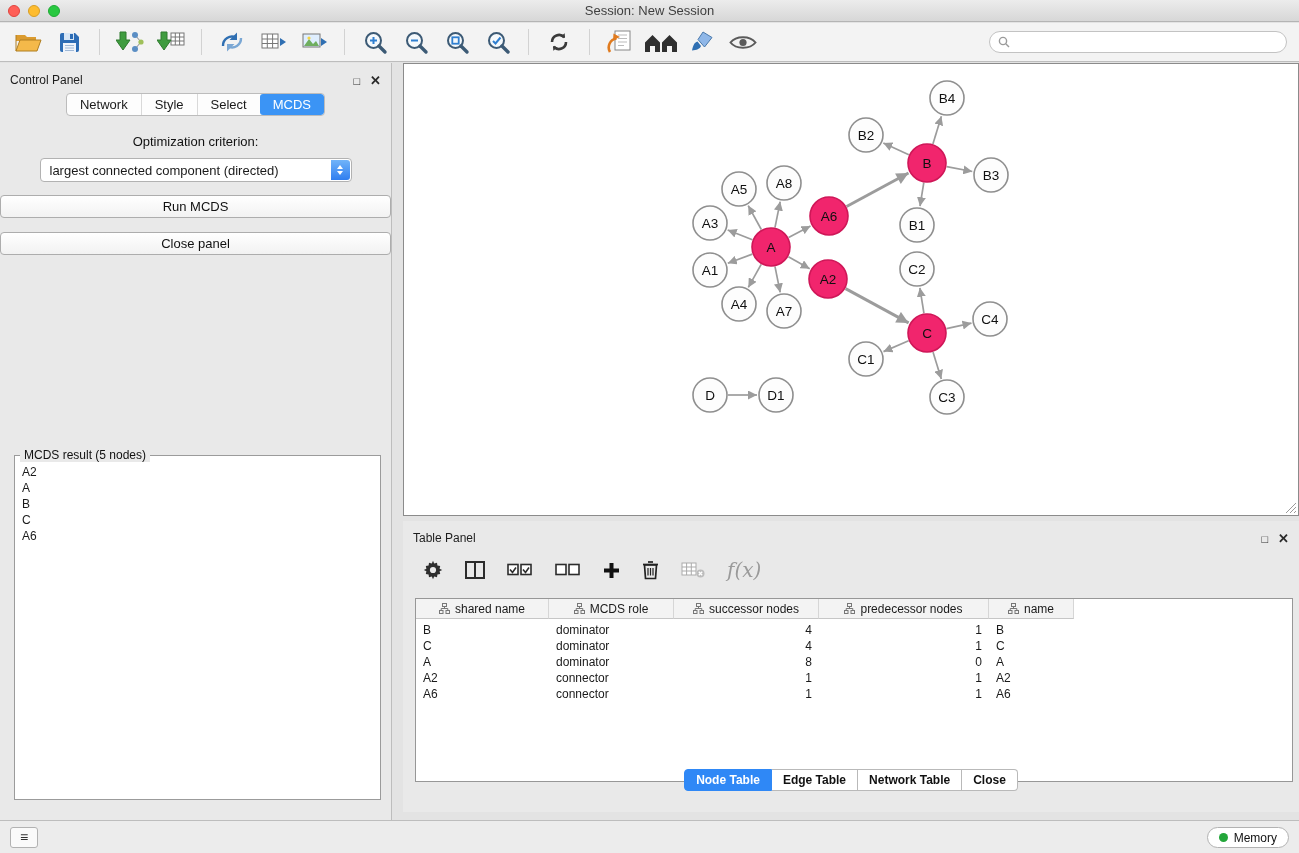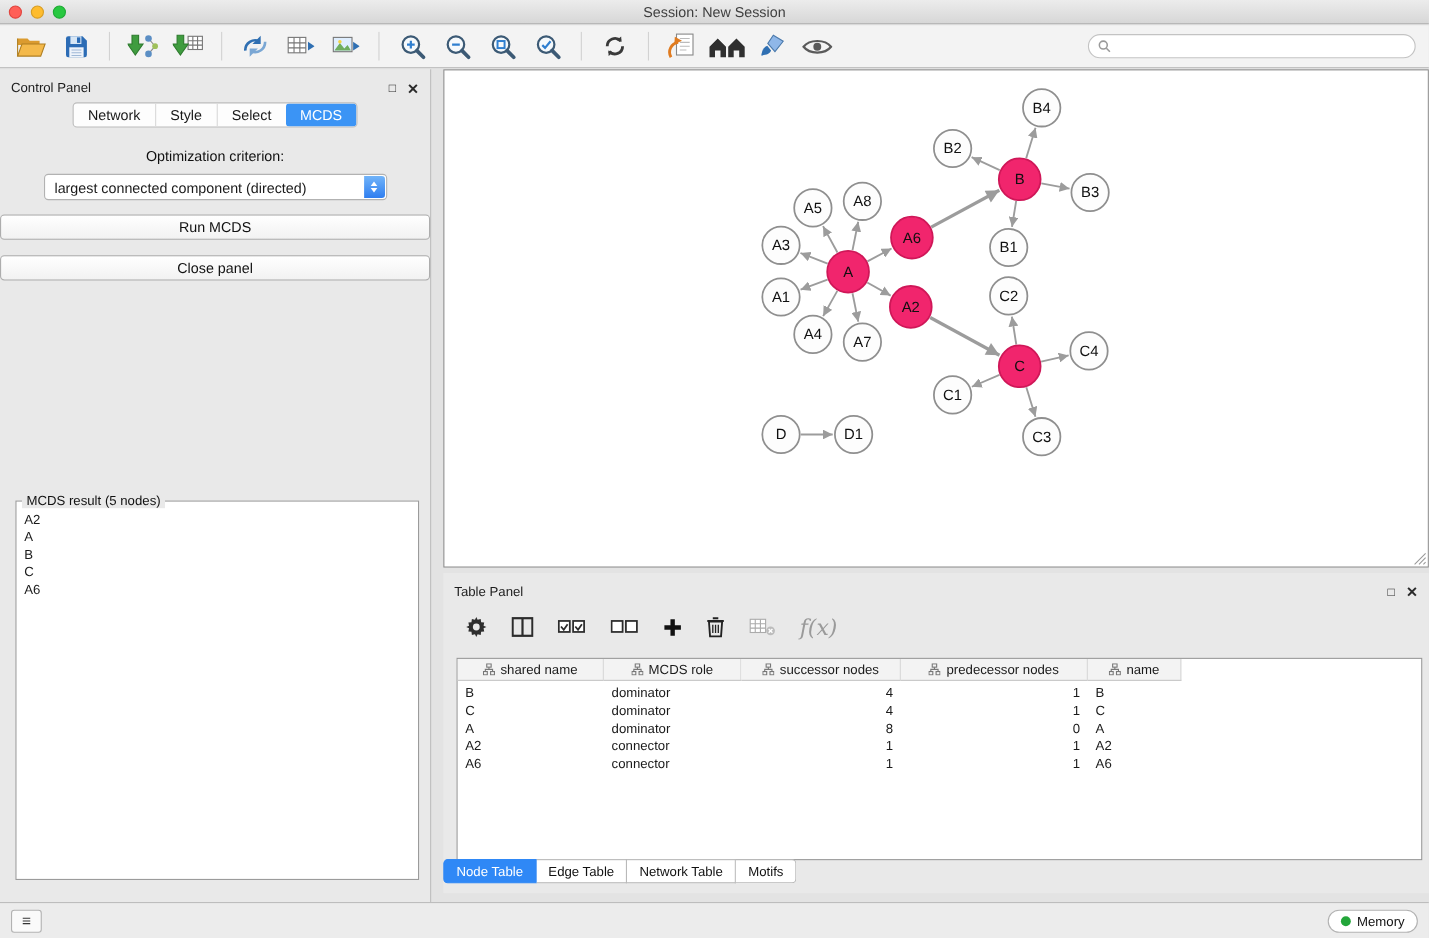--- a/index.html
+++ b/index.html
@@ -77,21 +77,21 @@
   .tpt-btn { display:flex; align-items:center; cursor:default; }
   .fx { font-family:"DejaVu Serif", serif; font-style:italic; font-size:20px; color:#9a9a9a; }
   .tp-table-wrap { position:absolute; left:12px; right:6px; top:77px; bottom:30px;
     background:#fff; border:1px solid #979797; overflow:hidden; }
   .t-header { display:flex; }
   .th { height:20px; background:#f3f3f3; border-right:1px solid #d6d6d6; border-bottom:1px solid #c6c6c6;
     display:flex; align-items:center; justify-content:center; gap:5px; font-size:12px; color:#1a1a1a; }
   .t-row { display:flex; height:16px; line-height:16px; font-size:12px; }
   .t-row:first-child { margin-top:3px; }
   .td { padding:0 7px; white-space:nowrap; overflow:hidden; }
-  .tp-tabs { position:absolute; bottom:9px; left:0; right:0; display:flex; justify-content:flex-start; }
+  .tp-tabs { position:absolute; bottom:21px; left:0; right:0; display:flex; justify-content:center;font-weight:bold; }
   .tp-tab { font-size:12px; padding:3px 11px; background:#fff; border:1px solid #b9b9b9; border-left:none; color:#111; cursor:default; }
   .tp-tab:first-child { border-left:1px solid #b9b9b9; border-radius:4px 0 0 4px; }
   .tp-tab:last-child { border-radius:0 4px 4px 0; }
   .tp-tab.active { background:#2f88f6; border-color:#2f88f6; color:#fff; }
 
   
   .statusbar { position:absolute; bottom:0; left:0; right:0; height:33px; background:#ececec; border-top:1px solid #bdbdbd; }
   .list-btn { position:absolute; left:10px; top:6px; width:28px; height:21px; border:1px solid #b2b2b2;
     border-radius:3px; background:#fafafa; text-align:center; line-height:19px; font-size:14px; color:#333; cursor:default; }
   .memory-btn { position:absolute; right:10px; top:6px; height:21px; border:1px solid #b2b2b2; border-radius:11px;
@@ -542,21 +542,21 @@
           <div class="td" style="width: 145px; text-align: right;">1</div>
           <div class="td" style="width: 170px; text-align: right;">1</div>
           <div class="td" style="width: 85px; text-align: left;">A6</div>
         </div>
       </div>
   </div>
   <div class="tp-tabs">
     <span class="tp-tab active">Node Table</span>
     <span class="tp-tab">Edge Table</span>
     <span class="tp-tab">Network Table</span>
-    <span class="tp-tab">Motifs</span>
+    <span class="tp-tab">Close</span>
   </div>
 </div>
 
 <div class="statusbar">
   <span class="list-btn"><span>≡</span></span>
   <span class="memory-btn">
     <span class="memory-dot"></span>
     <span>Memory</span>
   </span>
 </div>

